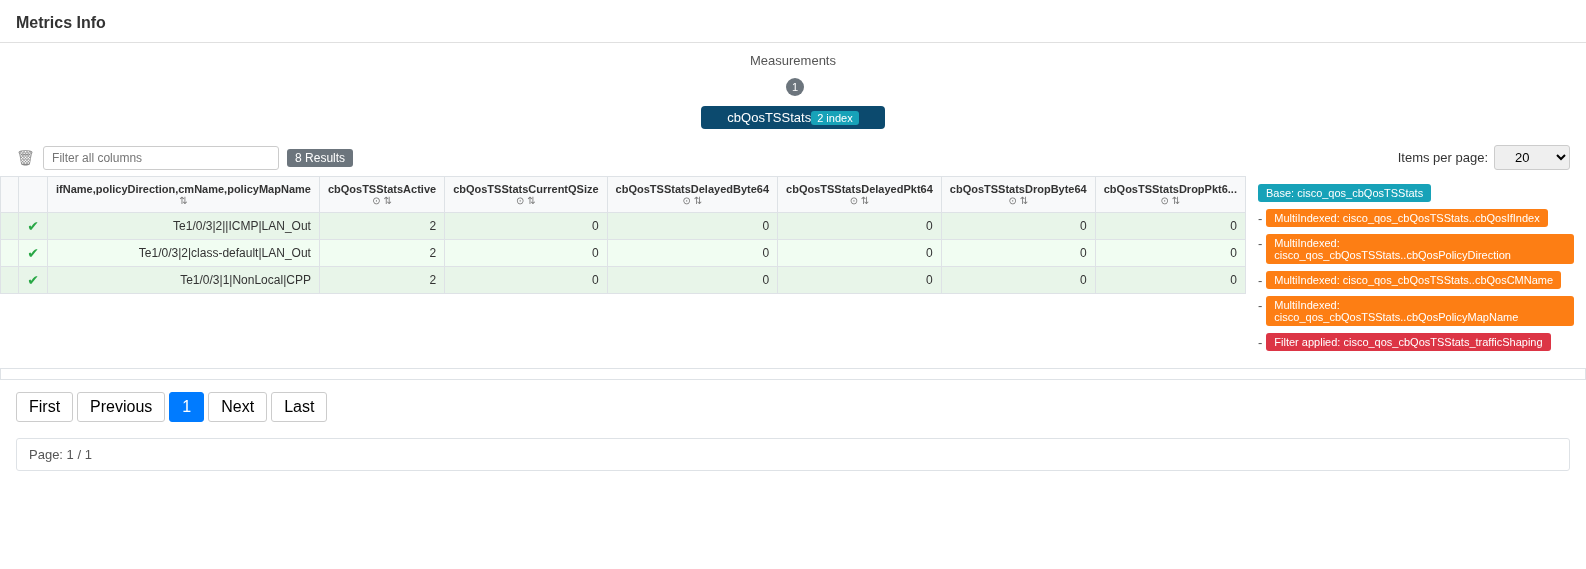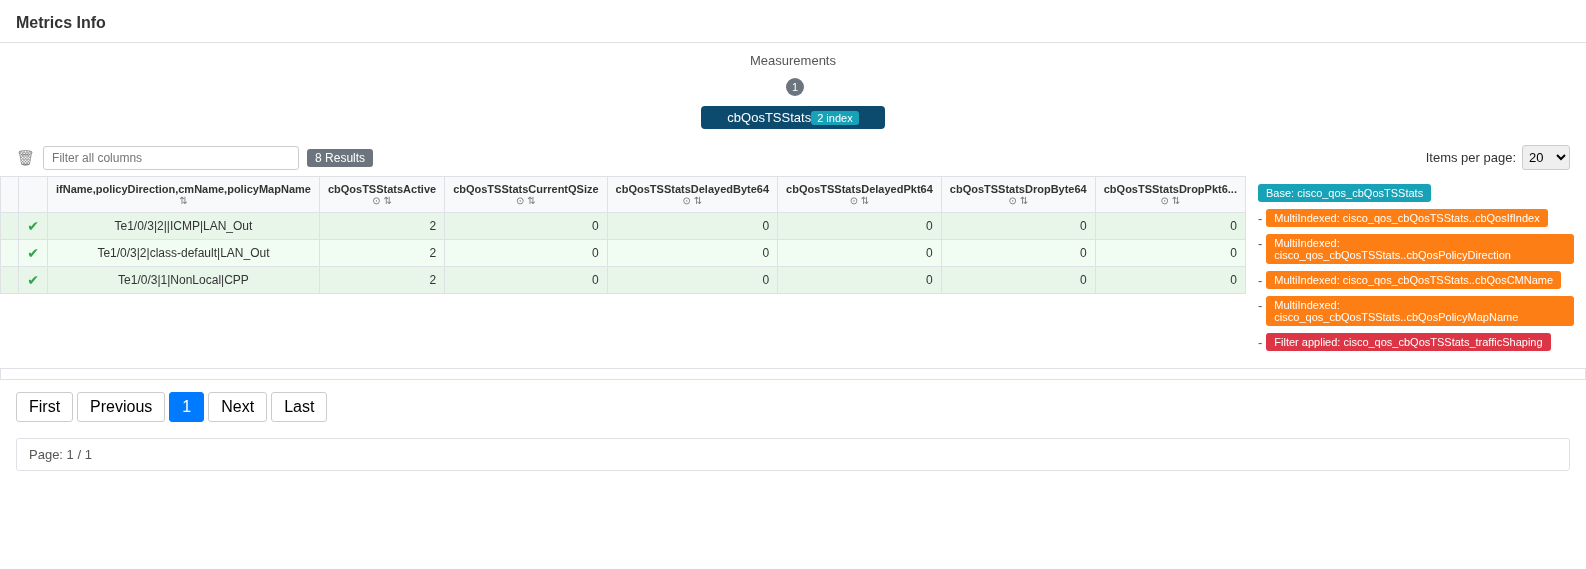--- a/index.html
+++ b/index.html
@@ -9,35 +9,35 @@
     .divider { border: none; border-top: 1px solid #e0e0e0; margin: 0; }
 
     .measurements-bar { display: flex; align-items: center; padding: 10px 16px; gap: 10px; flex-direction: column; }
     .measurements-label { font-size: 13px; color: #555; }
     .measurements-badge { display: inline-block; background: #6c757d; color: #fff; border-radius: 50%; font-size: 11px; width: 18px; height: 18px; line-height: 18px; text-align: center; margin-left: 4px; }
     .tag-btn { display: inline-flex; align-items: center; background: #0c4a6e; color: #fff; border-radius: 4px; padding: 4px 26px; font-size: 13px; border: none; cursor: pointer; gap: 0; }
     .tag-btn .index-badge { background: #17a2b8; color: #fff; border-radius: 3px; padding: 1px 6px; font-size: 11px; }
 
     .toolbar { display: flex; align-items: center; padding: 6px 16px; gap: 8px; }
     .trash-icon { color: #888; font-size: 15px; cursor: pointer; }
-    .filter-input { border: 1px solid #ccc; border-radius: 3px; padding: 4px 8px; font-size: 12px; width: 256px; }
+    .filter-input { border: 1px solid #ccc; border-radius: 3px; padding: 4px 8px; font-size: 12px; width: 236px; }
     .results-badge { background: #6c757d; color: #fff; border-radius: 3px; padding: 2px 8px; font-size: 12px; }
     .items-per-page { margin-left: auto; display: flex; align-items: center; gap: 6px; font-size: 13px; }
-    .items-per-page select { border: 1px solid #ccc; border-radius: 3px; padding: 3px 2px; font-size: 13px; }
+    .items-per-page select { border: 1px solid #ccc; border-radius: 3px; padding: 3px 16px; font-size: 13px; }
 
     .main-content { display: flex; gap: 0; }
 
     .table-section { flex: 1; overflow-x: auto; }
 
     .data-table { width: 100%; border-collapse: collapse; font-size: 12px; }
     .data-table th { background: #f8f9fa; border: 1px solid #dee2e6; padding: 6px 8px; text-align: center; font-weight: normal; font-size: 11px; white-space: nowrap; }
     .data-table th .col-name { font-weight: bold; font-size: 11px; }
     .data-table th .sort-icons { color: #777; font-size: 10px; }
     .data-table td { border: 1px solid #dee2e6; padding: 5px 8px; text-align: right; font-size: 12px; }
-    .data-table td.name-cell { text-align: center; }
+    .data-table td.name-cell { text-align: right; }
     .data-table tr.row-even { background: #e8f5e9; }
     .data-table tr.row-odd { background: #f1fdf2; }
     .status-icon { color: #28a745; font-size: 14px; }
     .th-first { width: 40px; }
 
     .info-panel { width: 340px; padding: 8px 12px; flex-shrink: 0; }
     .info-tag { display: inline-block; border-radius: 3px; padding: 3px 8px; font-size: 11px; margin-bottom: 4px; }
     .tag-base { background: #17a2b8; color: #fff; }
     .tag-multi1 { background: #fd7e14; color: #fff; }
     .tag-multi2 { background: #fd7e14; color: #fff; }

